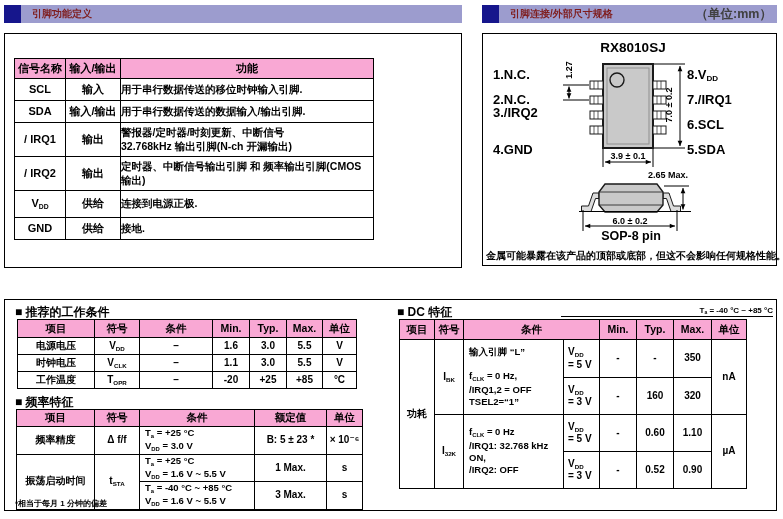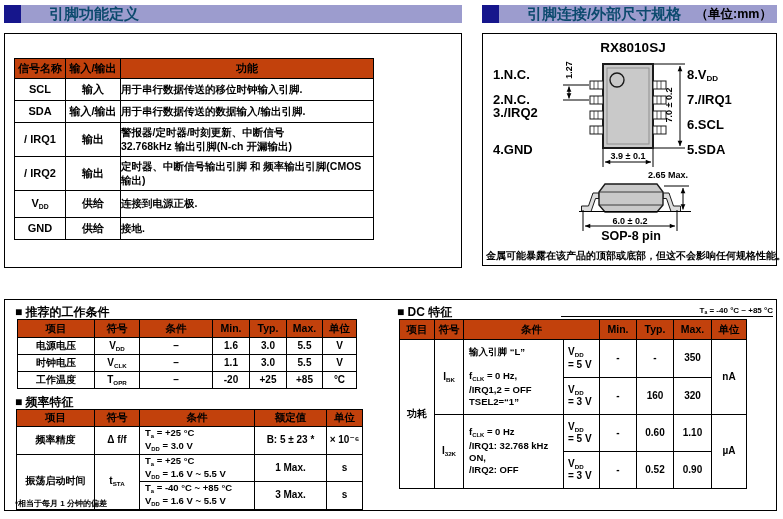--- a/index.html
+++ b/index.html
@@ -1,35 +1,35 @@
 <!DOCTYPE html>
 <html><head>
 <meta charset="utf-8">
 <style>
   html,body{margin:0;padding:0;background:#fff;}
   .page{position:relative;width:783px;height:519px;background:#fff;overflow:hidden;
         font-family:"Liberation Sans","DejaVu Sans",sans-serif;color:#000;}
   
   .band{position:absolute;height:18px;background:#9c9cce;display:flex;align-items:center;}
   .band .sq{width:17px;height:18px;background:#16168c;flex:0 0 auto;}
-  .band .btitle{font-weight:bold;font-size:15px;color:#0c4a6e;margin-left:28px;white-space:nowrap;}
-  .band .bright{margin-left:auto;margin-right:5px;font-weight:bold;font-size:12.5px;color:#000000;white-space:nowrap;}
+  .band .btitle{font-weight:bold;font-size:10px;color:#7f1d1d;margin-left:11px;white-space:nowrap;}
+  .band .bright{margin-left:auto;margin-right:5px;font-weight:bold;font-size:12.5px;color:#404040;white-space:nowrap;}
   .band1{left:4px;top:5px;width:458px;}
   .band2{left:482px;top:5px;width:295px;}
   .band3{left:4px;top:273px;width:773px;}
   
   .panel{position:absolute;border:1px solid #000;background:#fff;box-sizing:border-box;}
   .panel-pins{left:4px;top:33px;width:458px;height:235px;}
   .panel-pkg{left:482px;top:33px;width:295px;height:233px;}
   .panel-spec{left:4px;top:299px;width:773px;height:212px;}
   
   table.tbl{border-collapse:collapse;table-layout:fixed;position:absolute;}
   .tbl th,.tbl td{border:1px solid #000;text-align:center;vertical-align:middle;
       padding:0 2px;font-weight:bold;white-space:pre-line;overflow:hidden;line-height:1.25;}
-  .tbl th{background:#c2410c;}
+  .tbl th{background:#f9a8d4;}
   .pt{left:9px;top:24px;width:359px;font-size:11px;}
   .pt td.func{text-align:left;padding-left:0;font-size:10.5px;}
   .small th{font-size:10.5px;}
   .small td{font-size:10px;}
   .rec{left:12px;top:19px;width:339px;}
   .freq{left:11px;top:109px;width:346px;}
   .dc{left:394px;top:19px;width:347px;}
   td.cond{text-align:left;padding-left:5px;font-size:9.5px;line-height:1.3;}
   td.vddc{text-align:left;padding-left:4px;font-size:10px;}
   sub{font-size:0.62em;vertical-align:-0.28em;letter-spacing:0;}

